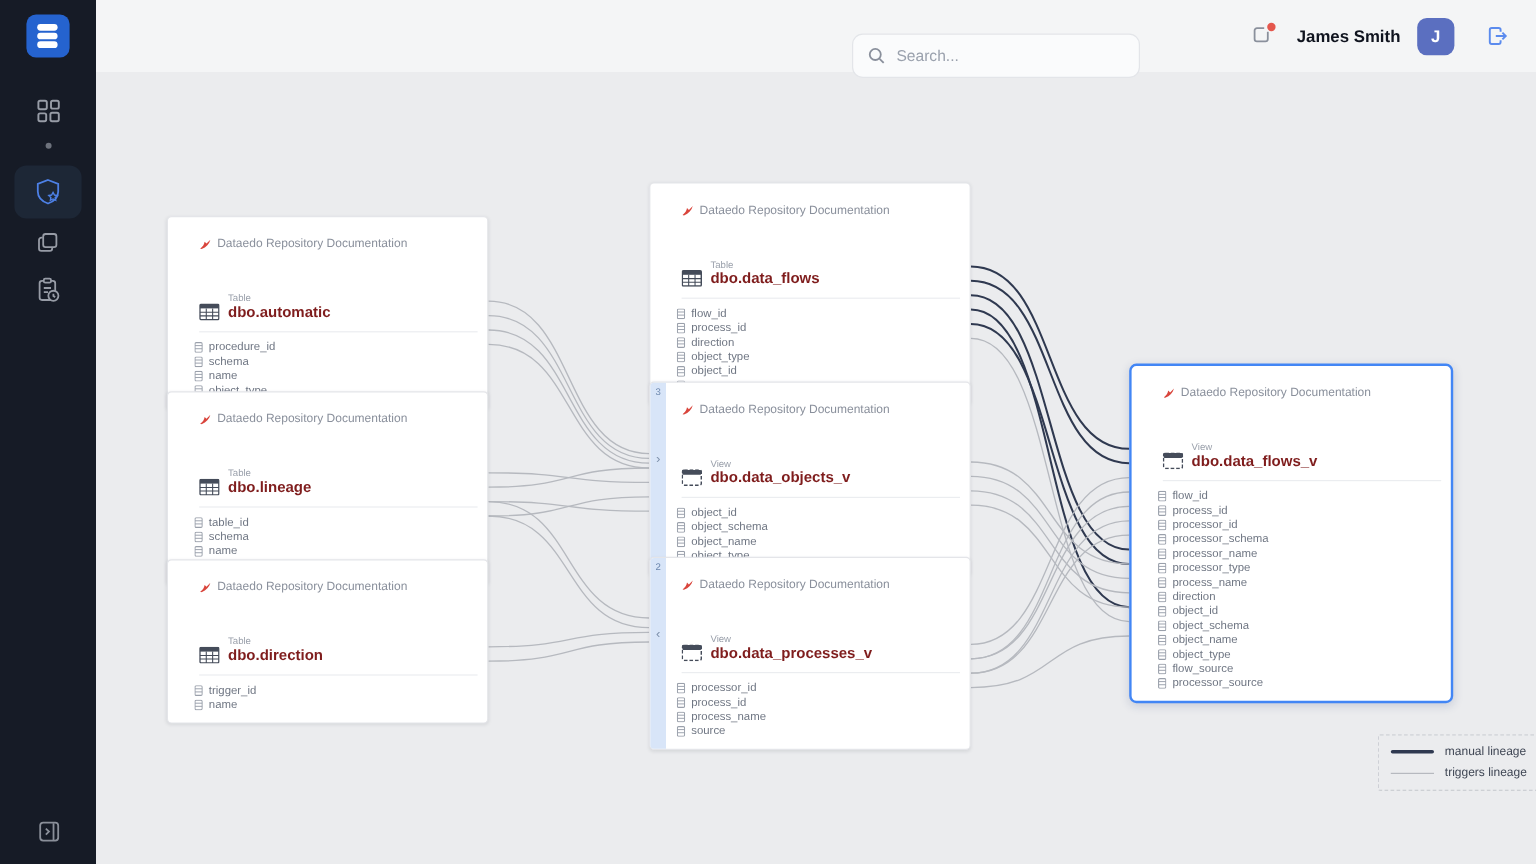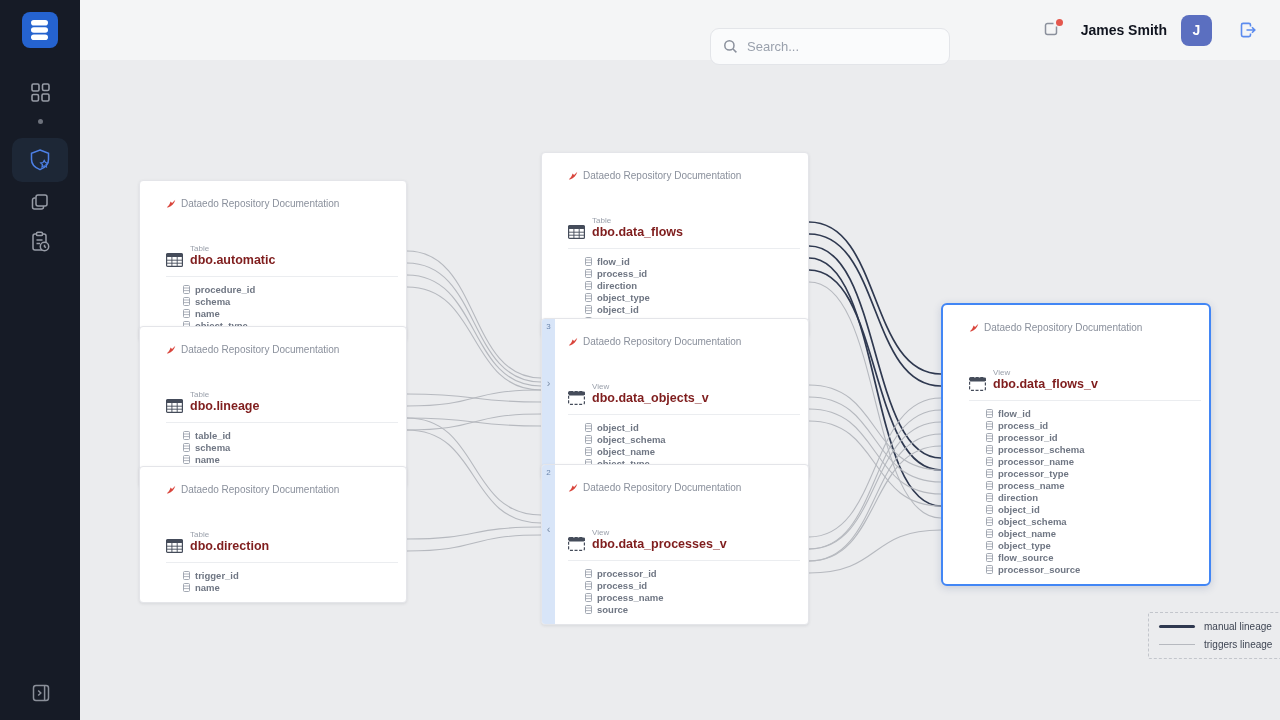--- a/index.html
+++ b/index.html
@@ -56,21 +56,21 @@
     box-shadow:0 2px 8px rgba(40,60,120,.18); }
   .src-row { display:flex; align-items:center; gap:5px; margin:17px 8px 0 26px;
     font-size:10px; color:#8a909c; white-space:nowrap; }
   .title-row { display:flex; align-items:flex-end; gap:7px; margin:7px 8px 0 26px; }
   .ent-type { font-size:8px; color:#9aa0ab; line-height:9px;margin-top:28px; }
   .ent-name { font-size:12.5px; font-weight:700; color:#7f1d1d; line-height:14px;
     white-space:nowrap; }
   .divider { border-top:1px solid #ebedf0; margin:9px 8px 0 26px; }
   .fields { padding:6px 0 9px; }
   .field { display:flex; align-items:center; gap:5px; height:12px;
-    padding-left:43px; font-size:9.5px; color:#6f7683; white-space:nowrap;font-weight:bold; }
+    padding-left:22px; font-size:9.5px; color:#6f7683; white-space:nowrap; }
   .strip { position:absolute; left:0; top:0; bottom:0; width:13px;
     background:#d8e5f8; border-radius:3px 0 0 3px; }
   .strip .badge { position:absolute; left:0; top:3px; width:13px; text-align:center;
     font-size:8px; color:#6b86ad; }
   .strip .chev { position:absolute; left:0; top:58px; width:13px; text-align:center;
     font-size:11px; color:#7d90aa; cursor:pointer; }
 
   .legend { position:absolute; left:1068px; top:552px; width:136px; height:47px;
     border:1px dashed #c3c6cc; border-radius:2px; padding:8px 10px;
     display:flex; flex-direction:column; justify-content:space-between; z-index:2; }

